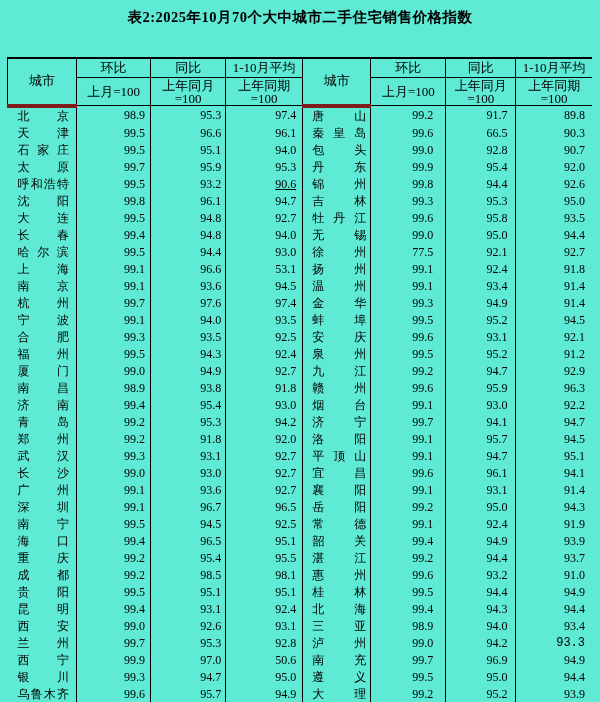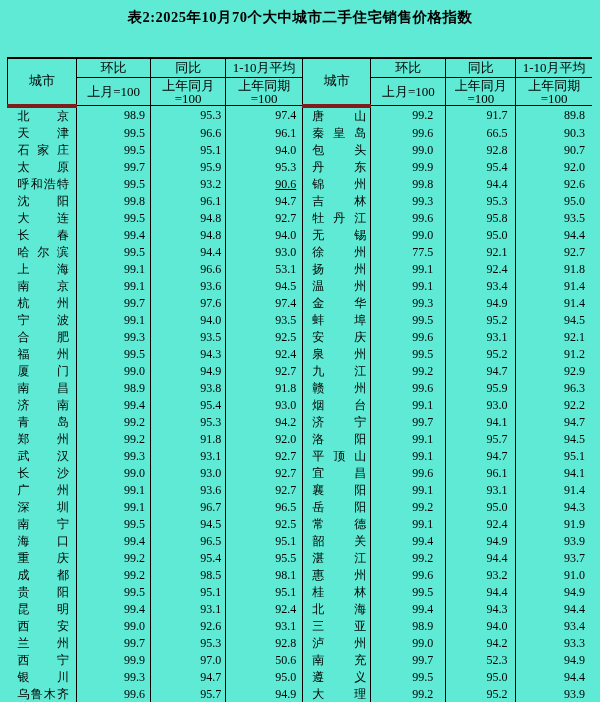--- a/index.html
+++ b/index.html
@@ -427,30 +427,30 @@
           <td class="val" style="padding-right: 7px;">93.4</td>
         </tr>
         <tr>
           <td class="city bR">兰州</td>
           <td class="val bR" style="padding-right: 5px;">99.7</td>
           <td class="val bR" style="padding-right: 4px;">95.3</td>
           <td class="val bR" style="padding-right: 6px;">92.8</td>
           <td class="city cityR bR">泸州</td>
           <td class="val bR" style="padding-right: 12px;">99.0</td>
           <td class="val bR" style="padding-right: 8px;">94.2</td>
-          <td class="val" style="padding-right: 7px;">93.3</td>
+          <td class="val" style="padding-right: 7px; font-family: Liberation Mono, monospace;">93.3</td>
         </tr>
         <tr>
           <td class="city bR">西宁</td>
           <td class="val bR" style="padding-right: 5px;">99.9</td>
           <td class="val bR" style="padding-right: 4px;">97.0</td>
           <td class="val bR" style="padding-right: 6px;">50.6</td>
           <td class="city cityR bR">南充</td>
           <td class="val bR" style="padding-right: 12px;">99.7</td>
-          <td class="val bR" style="padding-right: 8px;">52.3</td>
+          <td class="val bR" style="padding-right: 8px;">96.9</td>
           <td class="val" style="padding-right: 7px;">94.9</td>
         </tr>
         <tr>
           <td class="city bR">银川</td>
           <td class="val bR" style="padding-right: 5px;">99.3</td>
           <td class="val bR" style="padding-right: 4px;">94.7</td>
           <td class="val bR" style="padding-right: 6px;">95.0</td>
           <td class="city cityR bR">遵义</td>
           <td class="val bR" style="padding-right: 12px;">99.5</td>
           <td class="val bR" style="padding-right: 8px;">95.0</td>

